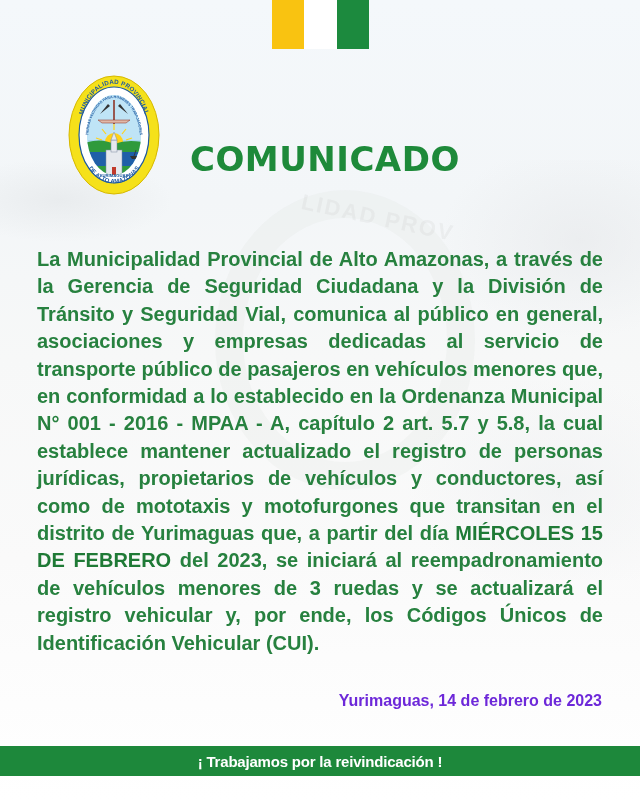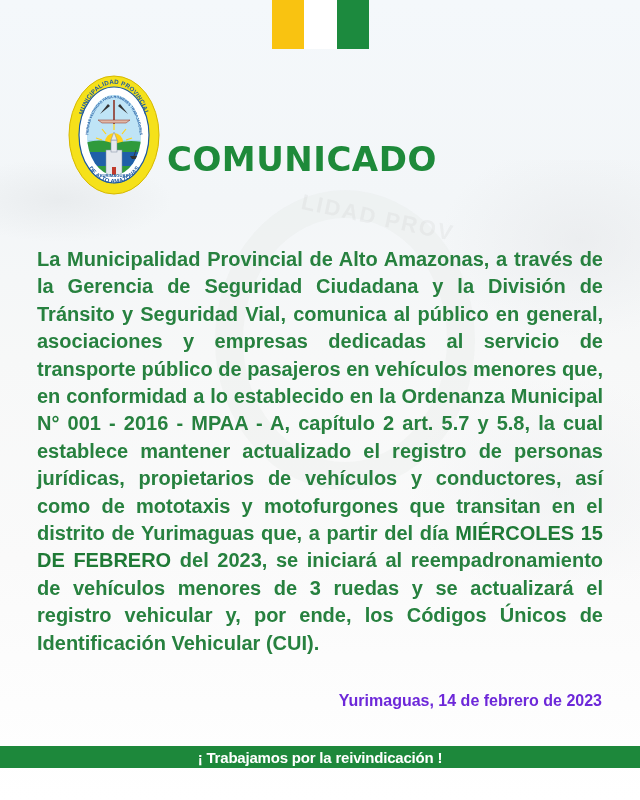--- a/index.html
+++ b/index.html
@@ -32,38 +32,38 @@
     }
     .flag {
       position: absolute; left: 272px; top: 0; width: 97px; height: 49px;
       display: flex;
     }
     .flag .stripe { flex: 1; height: 100%; }
     .logo {
       position: absolute; left: 68px; top: 74px; width: 92px; height: 122px;
     }
     .title {
-      position: absolute; left: 167px; top: 139px;
+      position: absolute; left: 190px; top: 139px;
       font-family: "DejaVu Sans", sans-serif;
       font-weight: bold; font-size: 34px; letter-spacing: 0.5px;
       color: #1e8a3a;
     }
     .body-text {
       position: absolute; left: 37px; top: 246px; width: 566px;
       font-weight: bold; font-size: 20px; line-height: 27.4px;
       color: #27813f; text-align: justify; text-align-last: left;
     }
     .body-text p { margin-bottom: 27.4px; }
     .strong { font-weight: 900; color: #1f7a36; }
     .date {
       position: absolute; right: 38px; top: 692px;
       font-weight: bold; font-size: 16px; color: #6d28d9;
     }
     .footer {
-      position: absolute; left: 0; top: 746px; width: 640px; height: 22px;
+      position: absolute; left: 0; top: 746px; width: 640px; height: 30px;
       background: #1d883b;
       display: flex; align-items: center; justify-content: center;
     }
     .footer span {
       color: #ffffff; font-weight: bold; font-size: 15px;
       font-family: "Liberation Sans", sans-serif; letter-spacing: -0.2px;
     }
   </style>
 </head>
 <body>

